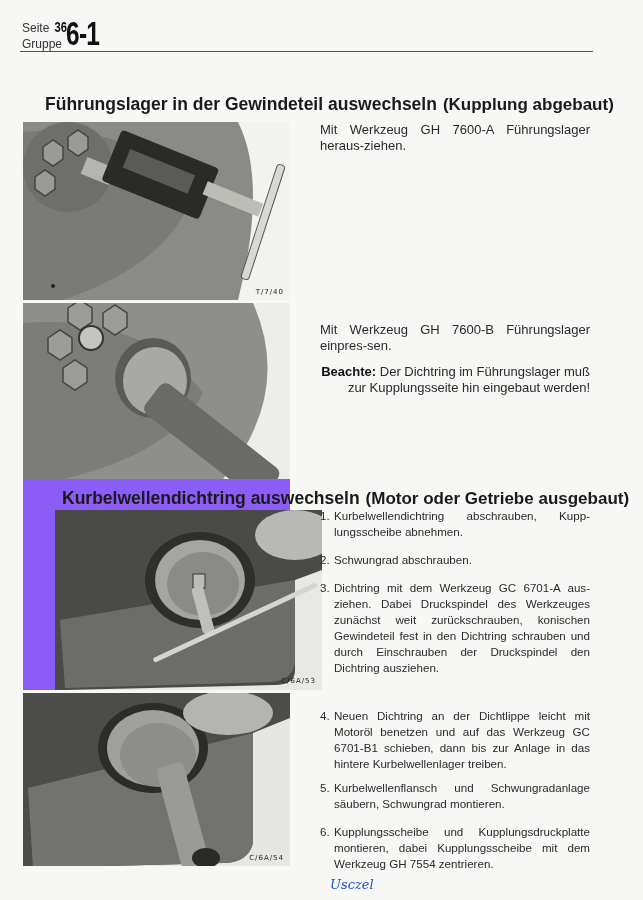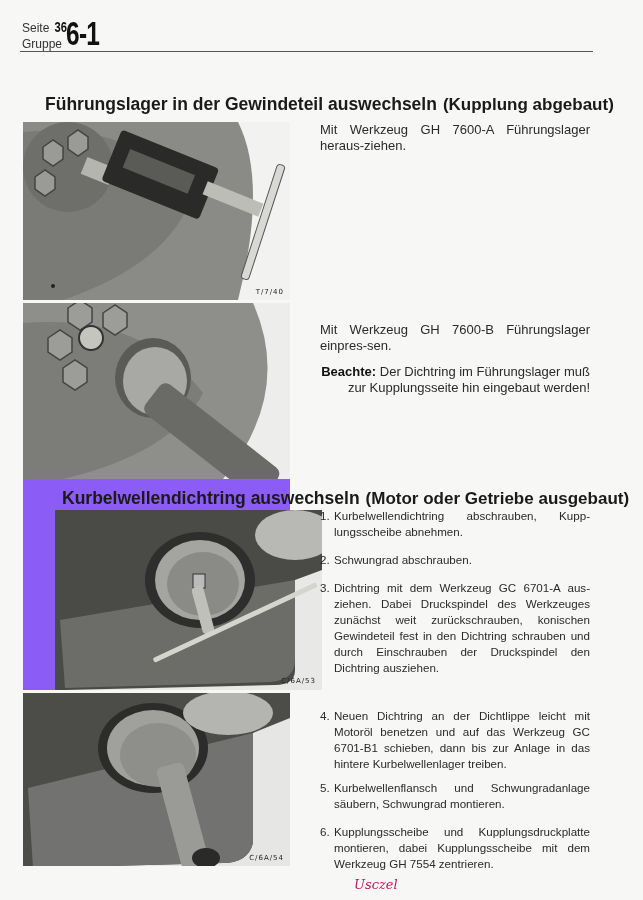--- a/index.html
+++ b/index.html
@@ -17,21 +17,21 @@
   .h1 { position:absolute; font-size:17.5px; font-weight:bold; color:#1a1a1a; white-space:nowrap; }
   .h1 small { font-size:17px; font-weight:bold; margin-left:6px; }
 
   .photo { position:absolute; left:23px; width:267px; overflow:hidden; background:#8b5cf6; }
   .photo .cap { position:absolute; font-size:7px; color:#222; font-family:"DejaVu Sans", sans-serif; letter-spacing:1px; }
 
   .txt { position:absolute; left:320px; width:270px; font-size:13px; line-height:16px; color:#2a2a2a; text-align:justify; }
   .txt b { color:#111; }
   .li { position:absolute; left:320px; width:270px; font-size:11.6px; line-height:16px; color:#2a2a2a; text-align:justify; padding-left:14px; box-sizing:border-box; }
   .li .n { position:absolute; left:0; top:0; }
-  .scribble { position:absolute; left:330px; top:877px; font-size:13px; color:#be185d; font-family:"DejaVu Serif", serif; font-style:italic;margin-left:24px; }
+  .scribble { position:absolute; left:330px; top:877px; font-size:13px; color:#1d4ed8; font-family:"DejaVu Serif", serif; font-style:italic; }
 </style>
 </head>
 <body>
 
 <div class="hdr-seite"><span>Seite</span> <b>36</b></div>
 <div class="hdr-gruppe">Gruppe</div>
 <div class="hdr-num">6-1</div>
 <div class="hdr-rule"></div>
 
 <div class="h1" style="left:45px;top:94px;"><span>Führungslager in der Gewindeteil auswechseln</span><small>(Kupplung abgebaut)</small></div>

